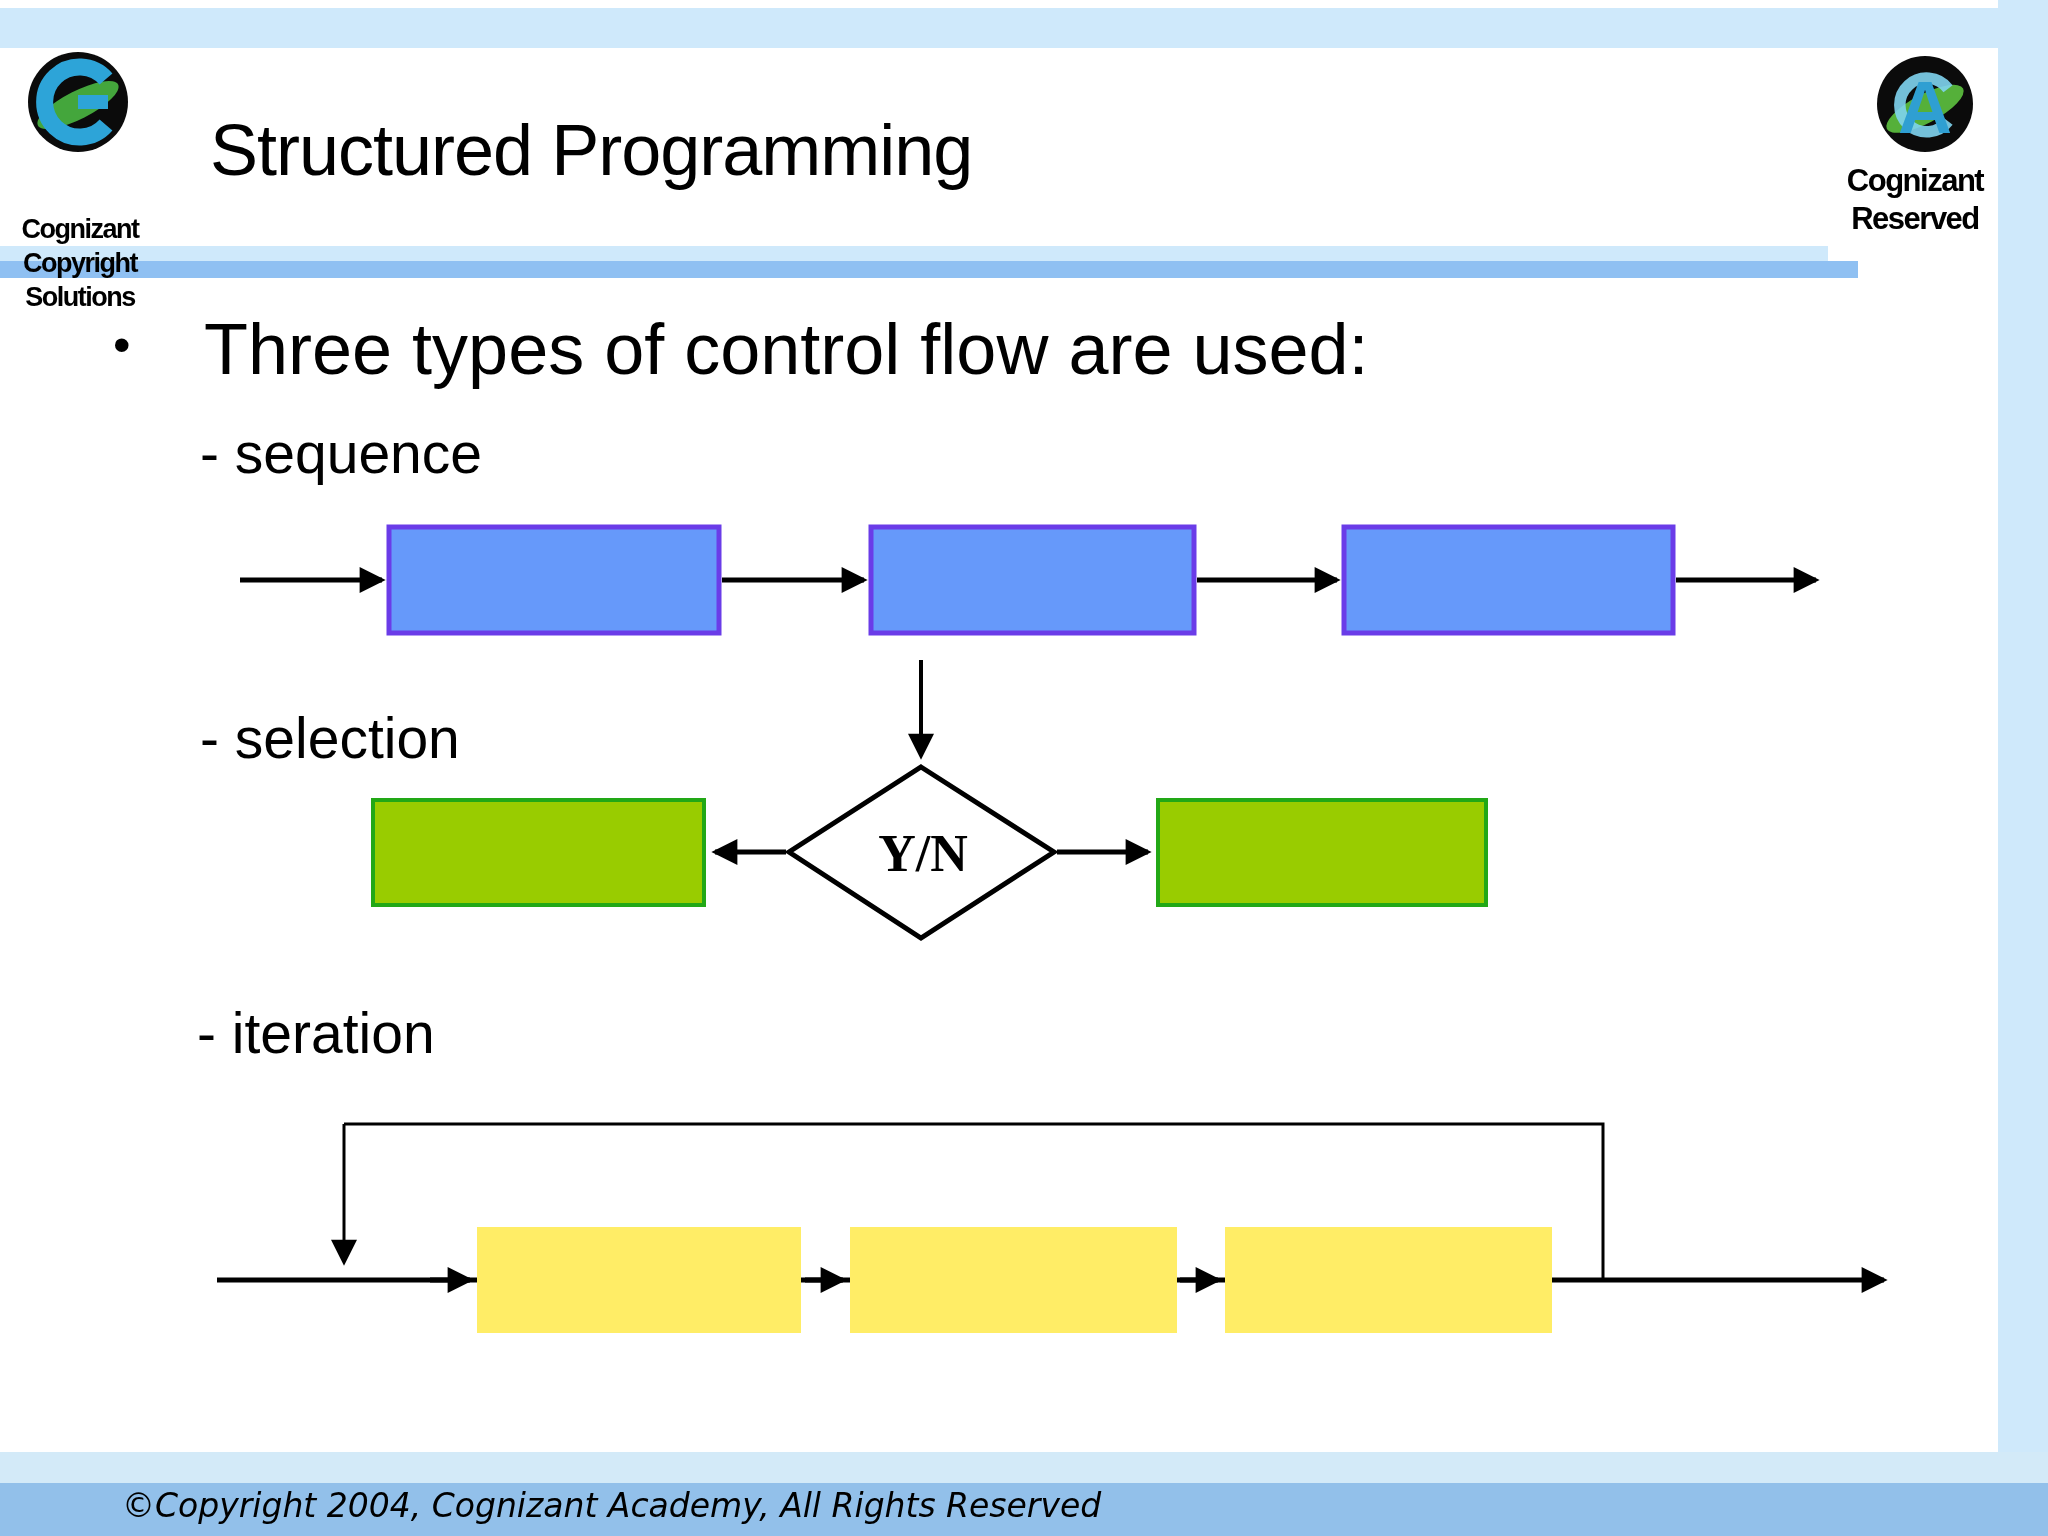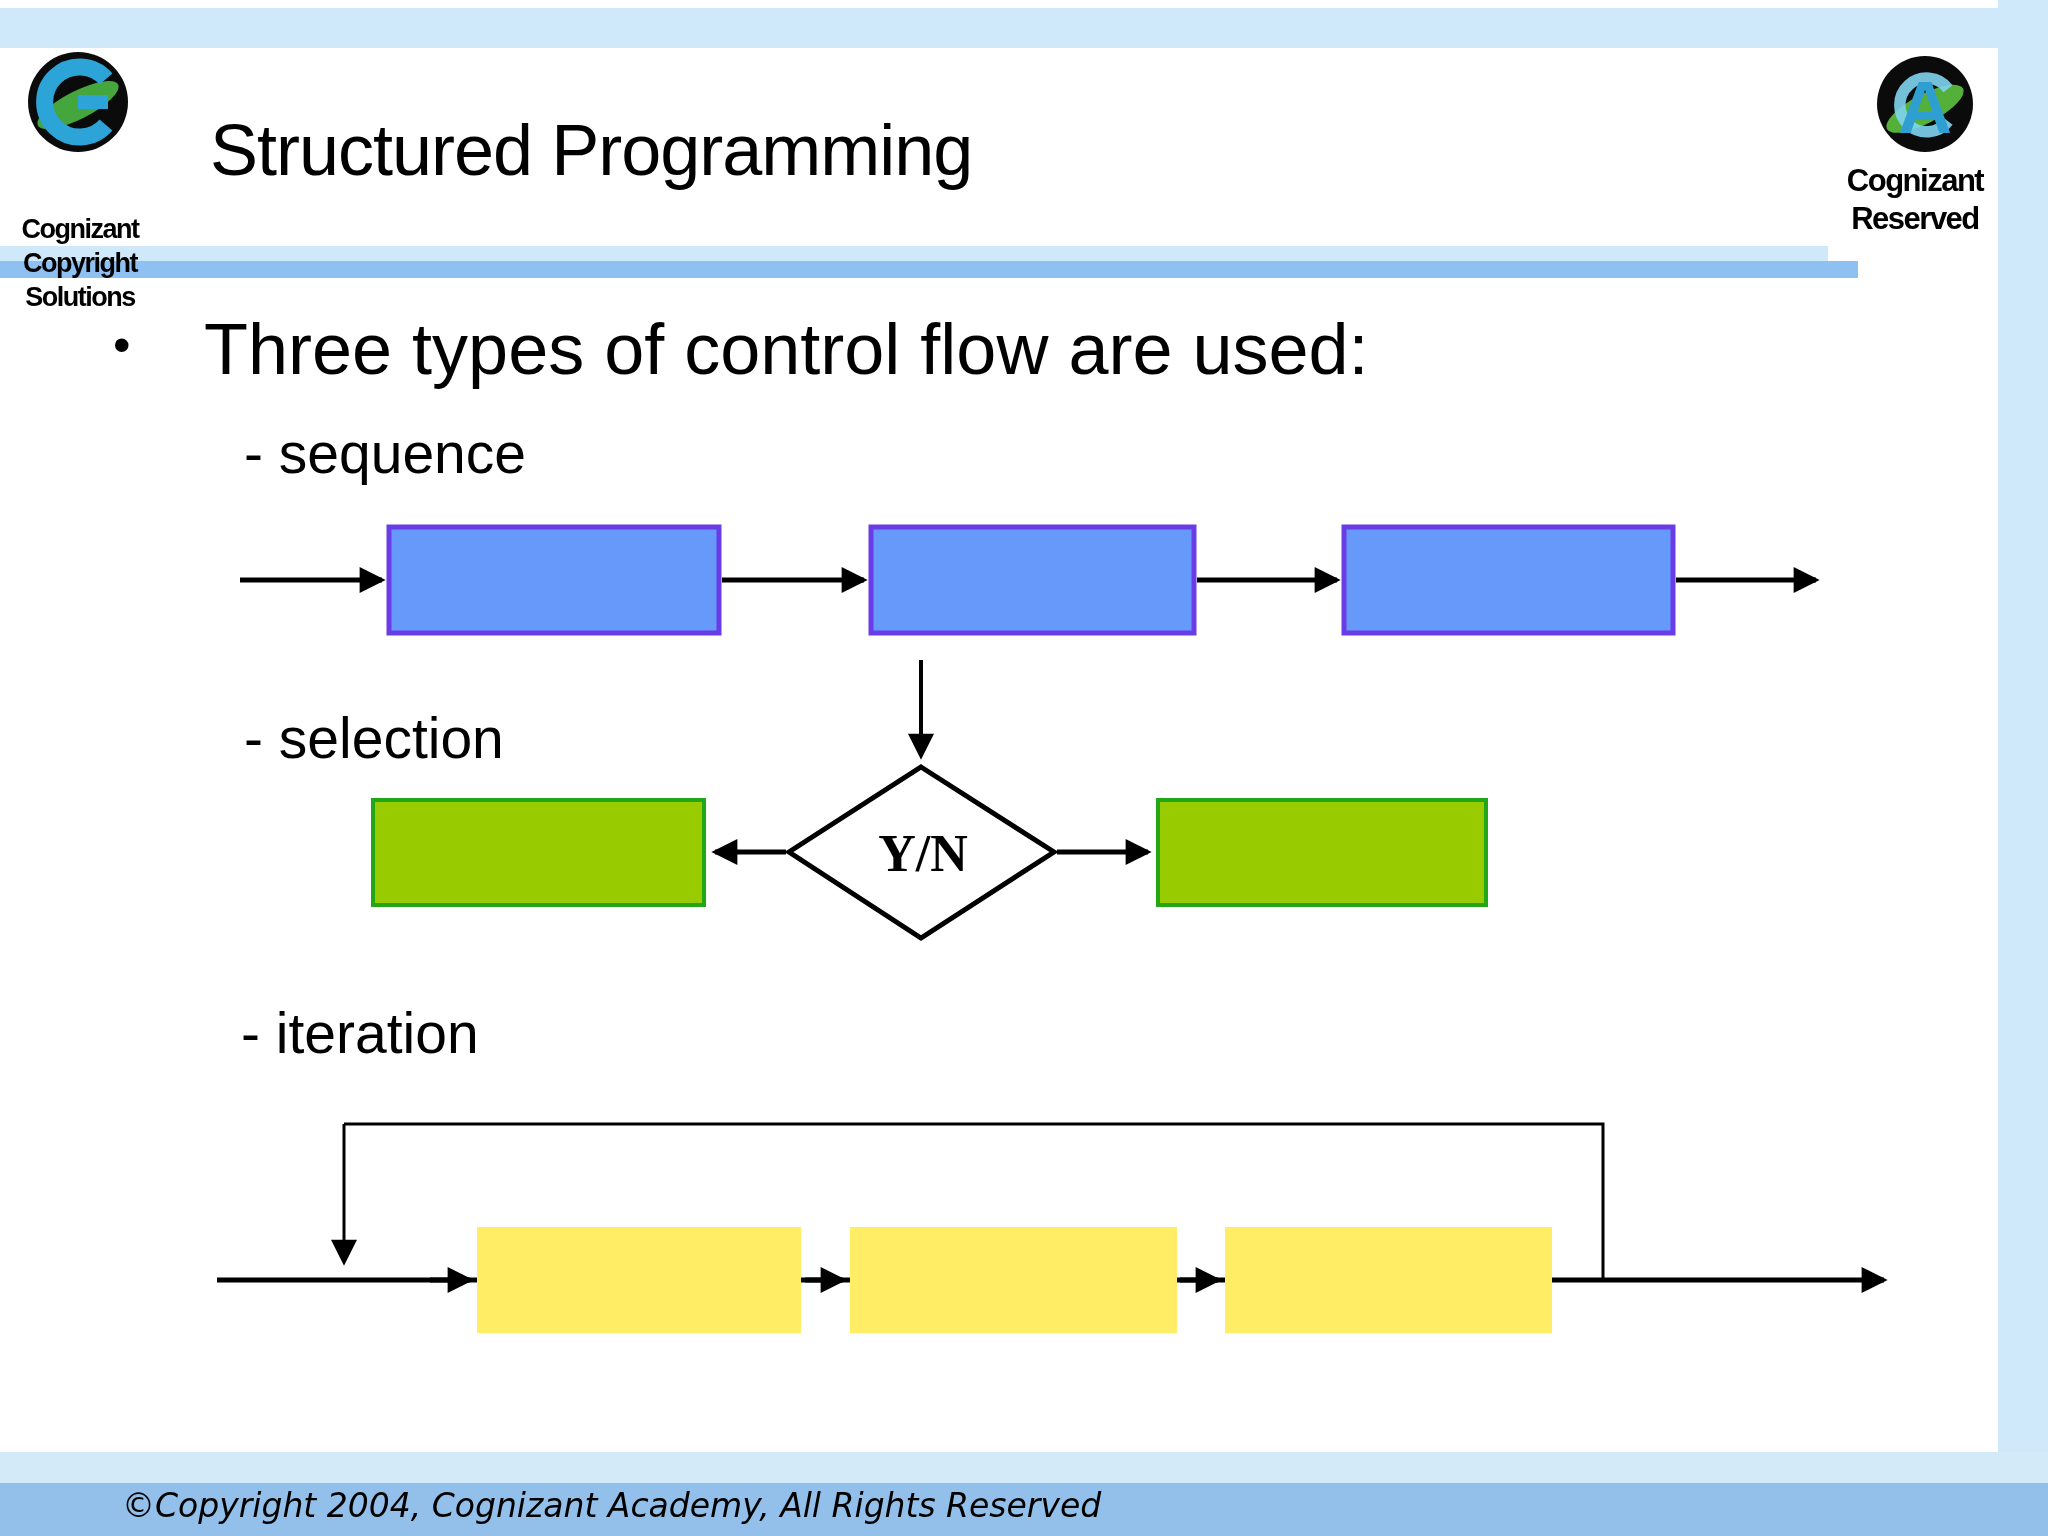--- a/index.html
+++ b/index.html
@@ -25,21 +25,21 @@
   .logo-left{left:28px;top:52px;width:100px;height:100px;}
   .logo-left-text{left:2px;top:212px;width:156px;text-align:center;
     font-weight:700;font-size:27px;line-height:34px;letter-spacing:-1.5px;}
   .logo-right{left:1877px;top:56px;width:96px;height:96px;}
   .logo-right-text{left:1832px;top:162px;width:166px;text-align:center;
     font-weight:700;font-size:31px;line-height:38px;letter-spacing:-1.5px;}
 
   
   .bullet-dot{left:113px;top:320px;font-size:50px;line-height:1;}
   .bullet-text{left:204px;top:313px;font-size:72px;line-height:1;white-space:nowrap;}
-  .item-label{font-size:57px;line-height:1;white-space:nowrap;margin-left:44px;}
+  .item-label{font-size:57px;line-height:1;white-space:nowrap;}
   .item-sequence{left:200px;top:425px;}
   .item-selection{left:200px;top:710px;}
   .item-iteration{left:197px;top:1005px;}
 
   
   .copyright{left:122px;top:1486px;font-family:"DejaVu Sans", sans-serif;
     font-size:33px;line-height:1.2;white-space:nowrap;font-style:italic;}
   .page-number{left:1862px;top:1563px;font-family:"DejaVu Sans", sans-serif;
     font-size:33px;line-height:1.2;}
 

